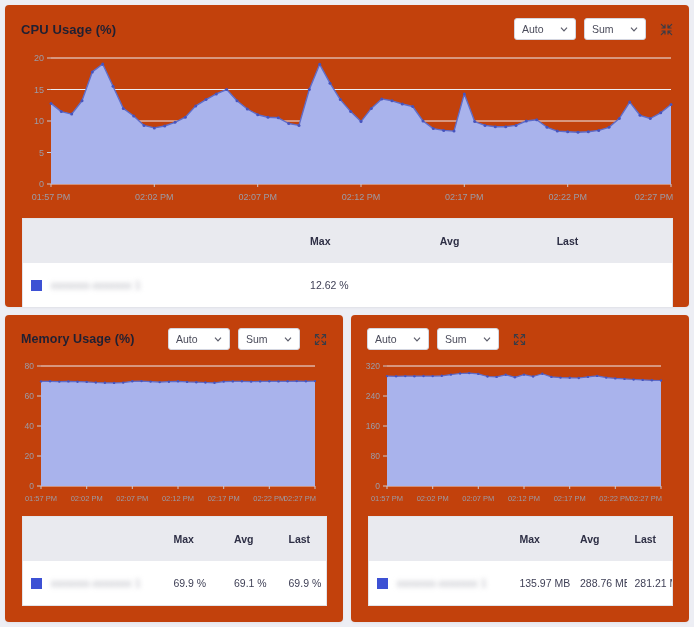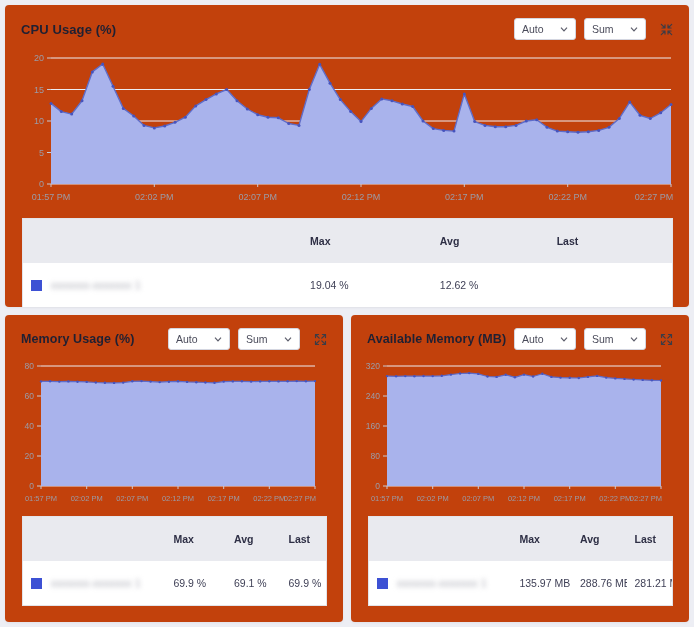--- a/index.html
+++ b/index.html
@@ -178,21 +178,20 @@
         <div class="cell"></div>
         <div class="cell">Max</div>
         <div class="cell">Avg</div>
         <div class="cell">Last</div>
       </div>
       <div class="trow cols-big">
         <div class="cell legend-cell">
           <span class="swatch" style="background: rgb(61, 81, 212);"></span>
           <span class="redacted">xxxxxxx-xxxxxxx 1</span>
         </div>
-        <div class="cell">19.04 %</div>
         <div class="cell">12.62 %</div>
       </div>
     </div>
   </section>
 
   <div class="row">
 
     <section class="panel panel-half">
       <div class="panel-header">
         <h3 class="panel-title">Memory Usage (%)</h3>
@@ -294,21 +293,20 @@
           </div>
           <div class="cell">69.9 %</div>
           <div class="cell">69.1 %</div>
           <div class="cell">69.9 %</div>
         </div>
       </div>
     </section>
 
     <section class="panel panel-half">
       <div class="panel-header">
-        <h3 class="panel-title">Available Memory (MB)</h3>
         <div class="controls">
           <div class="select">
             <span>Auto</span>
             <svg class="chev" width="8" height="5" viewBox="0 0 8 5">
                 <path d="M1 .7 L4 3.8 L7 .7" stroke="#5c5d6b" stroke-width="1.2" fill="none"></path>
               </svg>
           </div>
           <div class="select">
             <span>Sum</span>
             <svg class="chev" width="8" height="5" viewBox="0 0 8 5">

